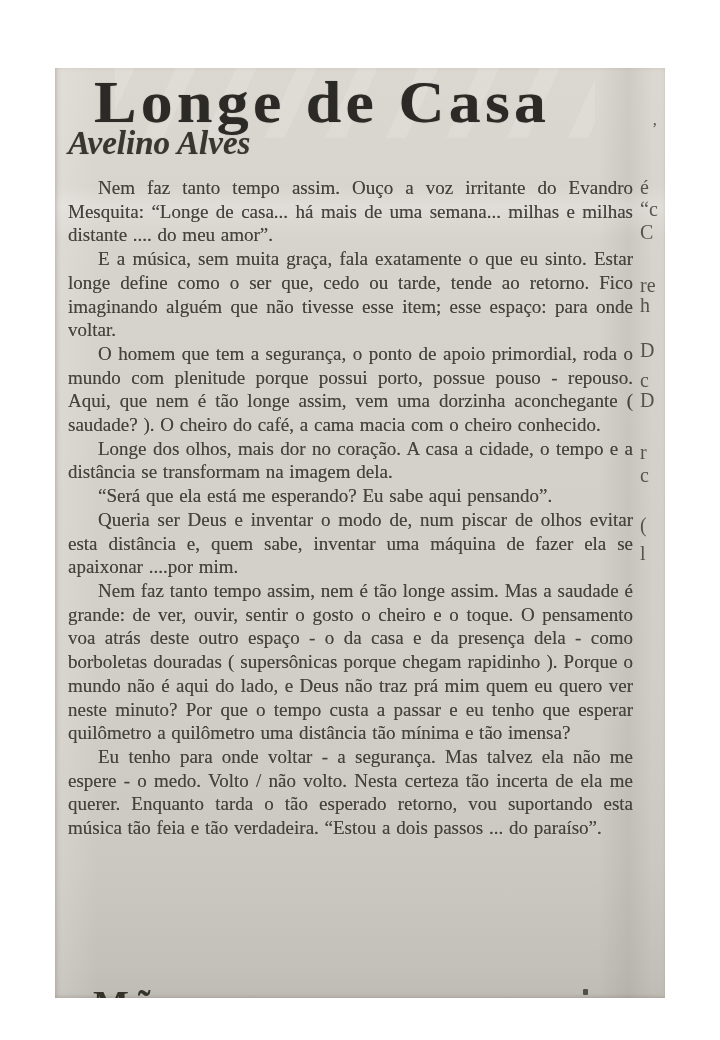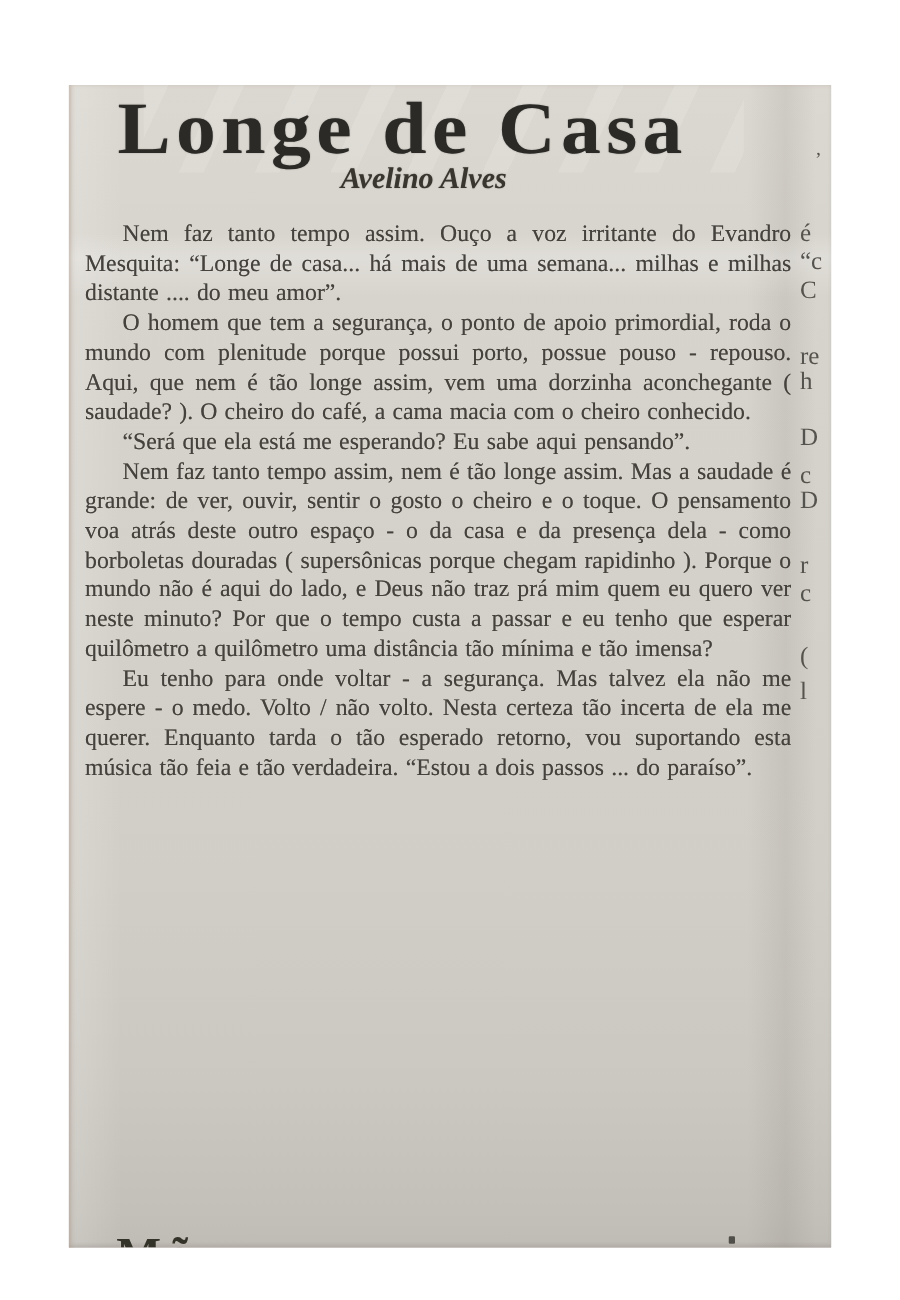--- a/index.html
+++ b/index.html
@@ -38,23 +38,23 @@
     font-size:59px;line-height:.95;
     letter-spacing:4px;
     color:#2b2a26;
     transform:scaleX(1.08);transform-origin:left center;
     white-space:nowrap;
     text-shadow:0 0 1px rgba(40,38,34,.45);
   }
   .byline{
     margin-top:-4px;
     padding-right:23px;
-    text-align:center;
+    text-align:left;
     font-style:italic;font-weight:bold;
-    font-size:24px;line-height:34px;
+    font-size:33px;line-height:34px;
     color:#38362f;
     text-shadow:0 0 1px rgba(50,48,42,.4);
   }
   .body-text{margin-top:16px;}
   .body-text p{
     margin:0;
     text-indent:30px;
     text-align:justify;
     font-size:19px;
     line-height:23.7px;
@@ -88,22 +88,25 @@
 <body>
 
 <div class="photo">
   <div class="showthrough"></div>
 
   <div class="article">
     <div class="title">Longe de Casa</div>
     <div class="byline">Avelino Alves</div>
     <div class="body-text">
       <p>Nem faz tanto tempo assim. Ouço a voz irritante do Evandro Mesquita: “Longe de casa... há mais de uma semana... milhas e milhas distante .... do meu amor”.</p>
+      <p>E a música, sem muita graça, fala exatamente o que eu sinto. Estar longe define como o ser que, cedo ou tarde, tende ao retorno. Fico imaginando alguém que não tivesse esse item; esse espaço: para onde voltar.</p>
       <p>O homem que tem a segurança, o ponto de apoio primordial, roda o mundo com plenitude porque possui porto, possue pouso - repouso. Aqui, que nem é tão longe assim, vem uma dorzinha aconchegante ( saudade? ). O cheiro do café, a cama macia com o cheiro conhecido.</p>
+      <p>Longe dos olhos, mais dor no coração. A casa a cidade, o tempo e a distância se transformam na imagem dela.</p>
       <p>“Será que ela está me esperando? Eu sabe aqui pensando”.</p>
+      <p>Queria ser Deus e inventar o modo de, num piscar de olhos evitar esta distância e, quem sabe, inventar uma máquina de fazer ela se apaixonar ....por mim.</p>
       <p>Nem faz tanto tempo assim, nem é tão longe assim. Mas a saudade é grande: de ver, ouvir, sentir o gosto o cheiro e o toque. O pensamento voa atrás deste outro espaço - o da casa e da presença dela - como borboletas douradas ( supersônicas porque chegam rapidinho ). Porque o mundo não é aqui do lado, e Deus não traz prá mim quem eu quero ver neste minuto? Por que o tempo custa a passar e eu tenho que esperar quilômetro a quilômetro uma distância tão mínima e tão imensa?</p>
       <p>Eu tenho para onde voltar - a segurança. Mas talvez ela não me espere - o medo. Volto / não volto. Nesta certeza tão incerta de ela me querer. Enquanto tarda o tão esperado retorno, vou suportando esta música tão feia e tão verdadeira. “Estou a dois passos ... do paraíso”.</p>
     </div>
   </div>
 
   <span class="frag frag-0" style="top:52px">’</span>
   <span class="frag" style="top:108px">é</span>
   <span class="frag" style="top:130px">“c</span>
   <span class="frag" style="top:153px">C</span>
   <span class="frag" style="top:206px">re</span>

